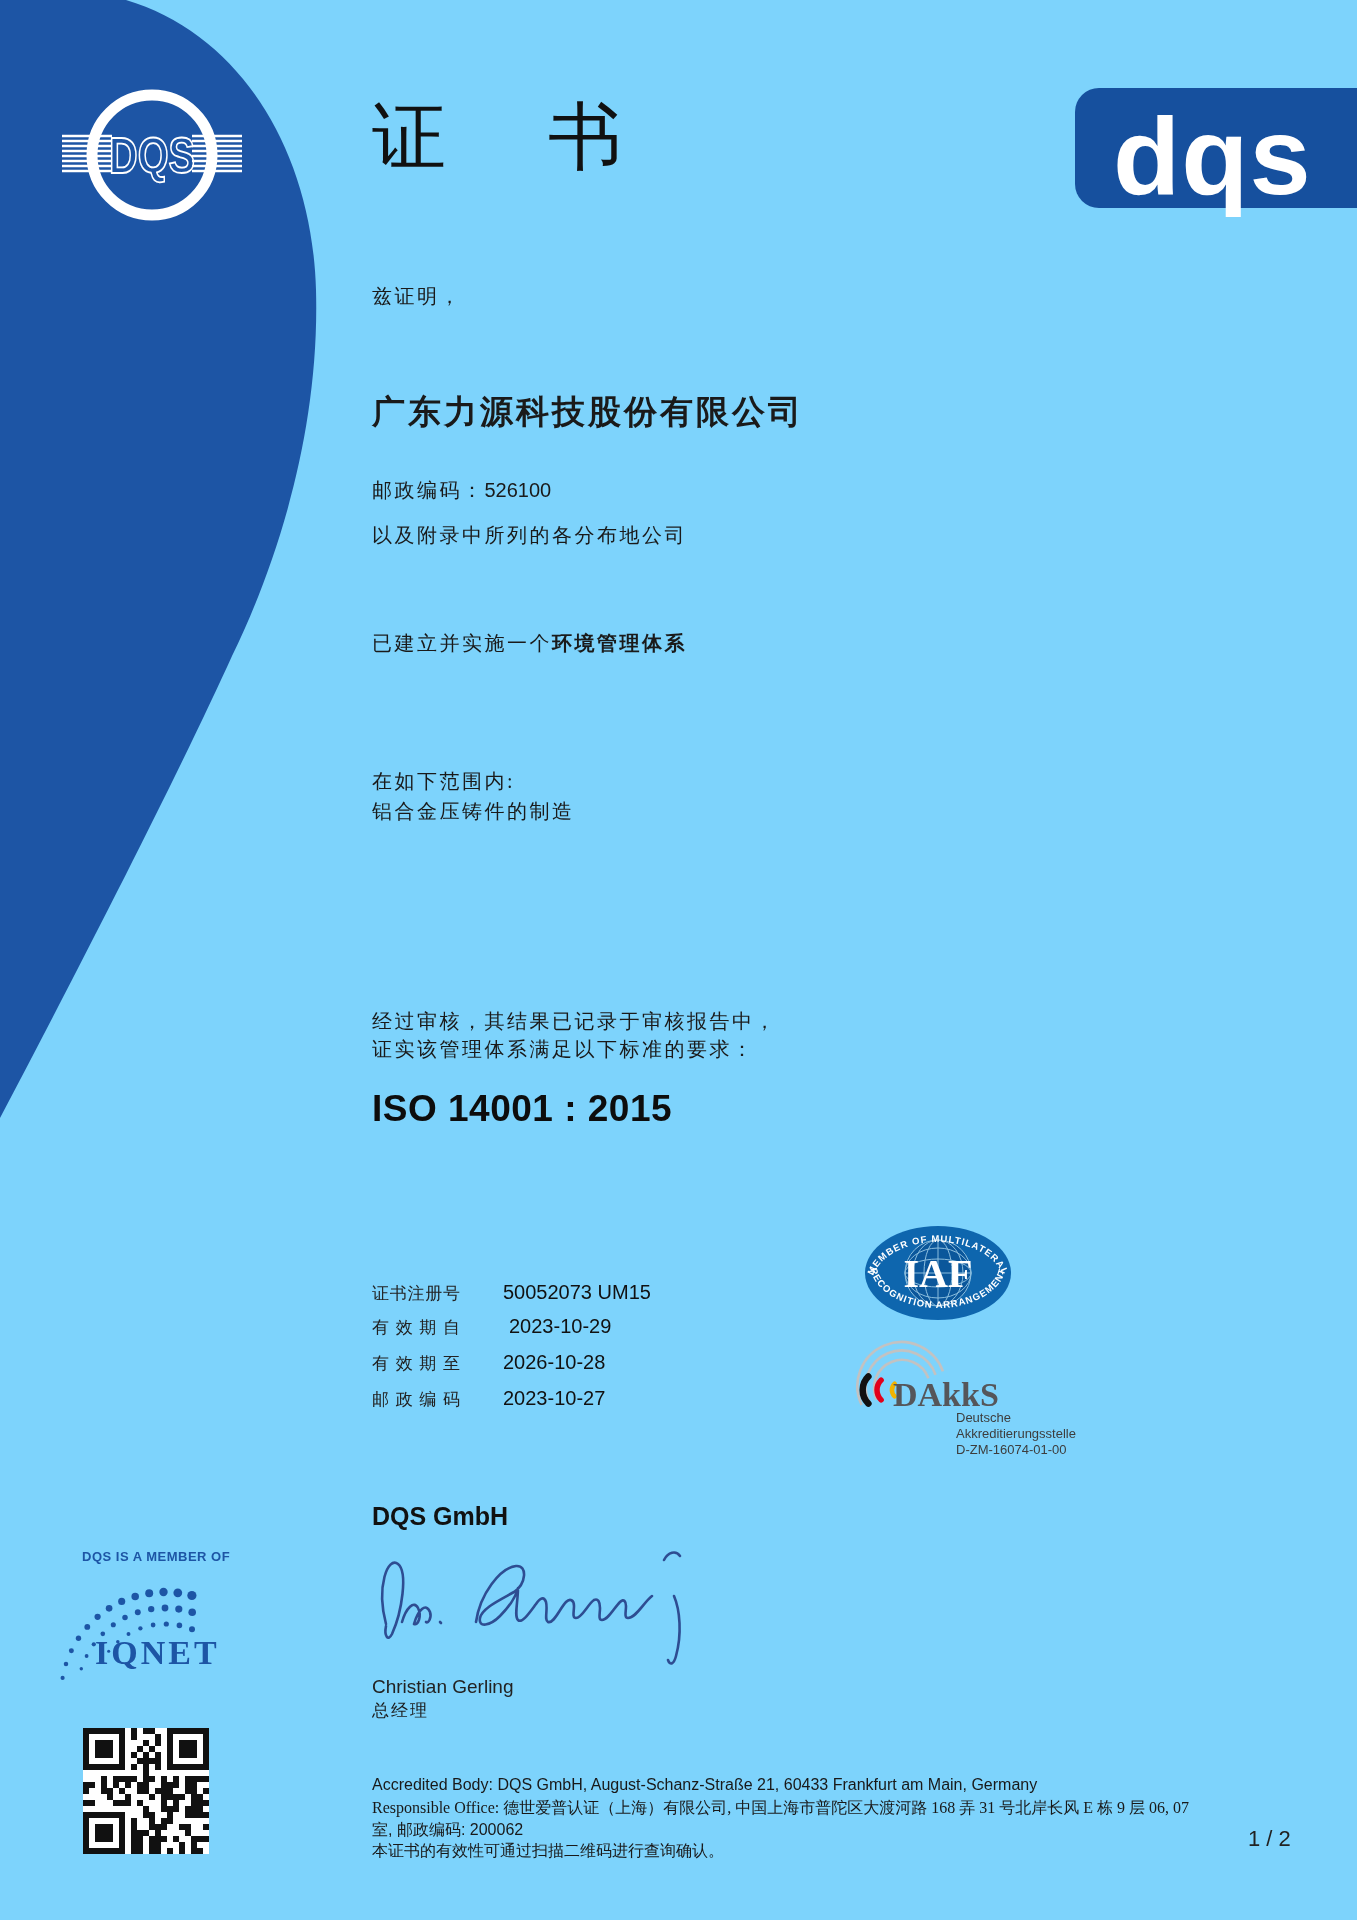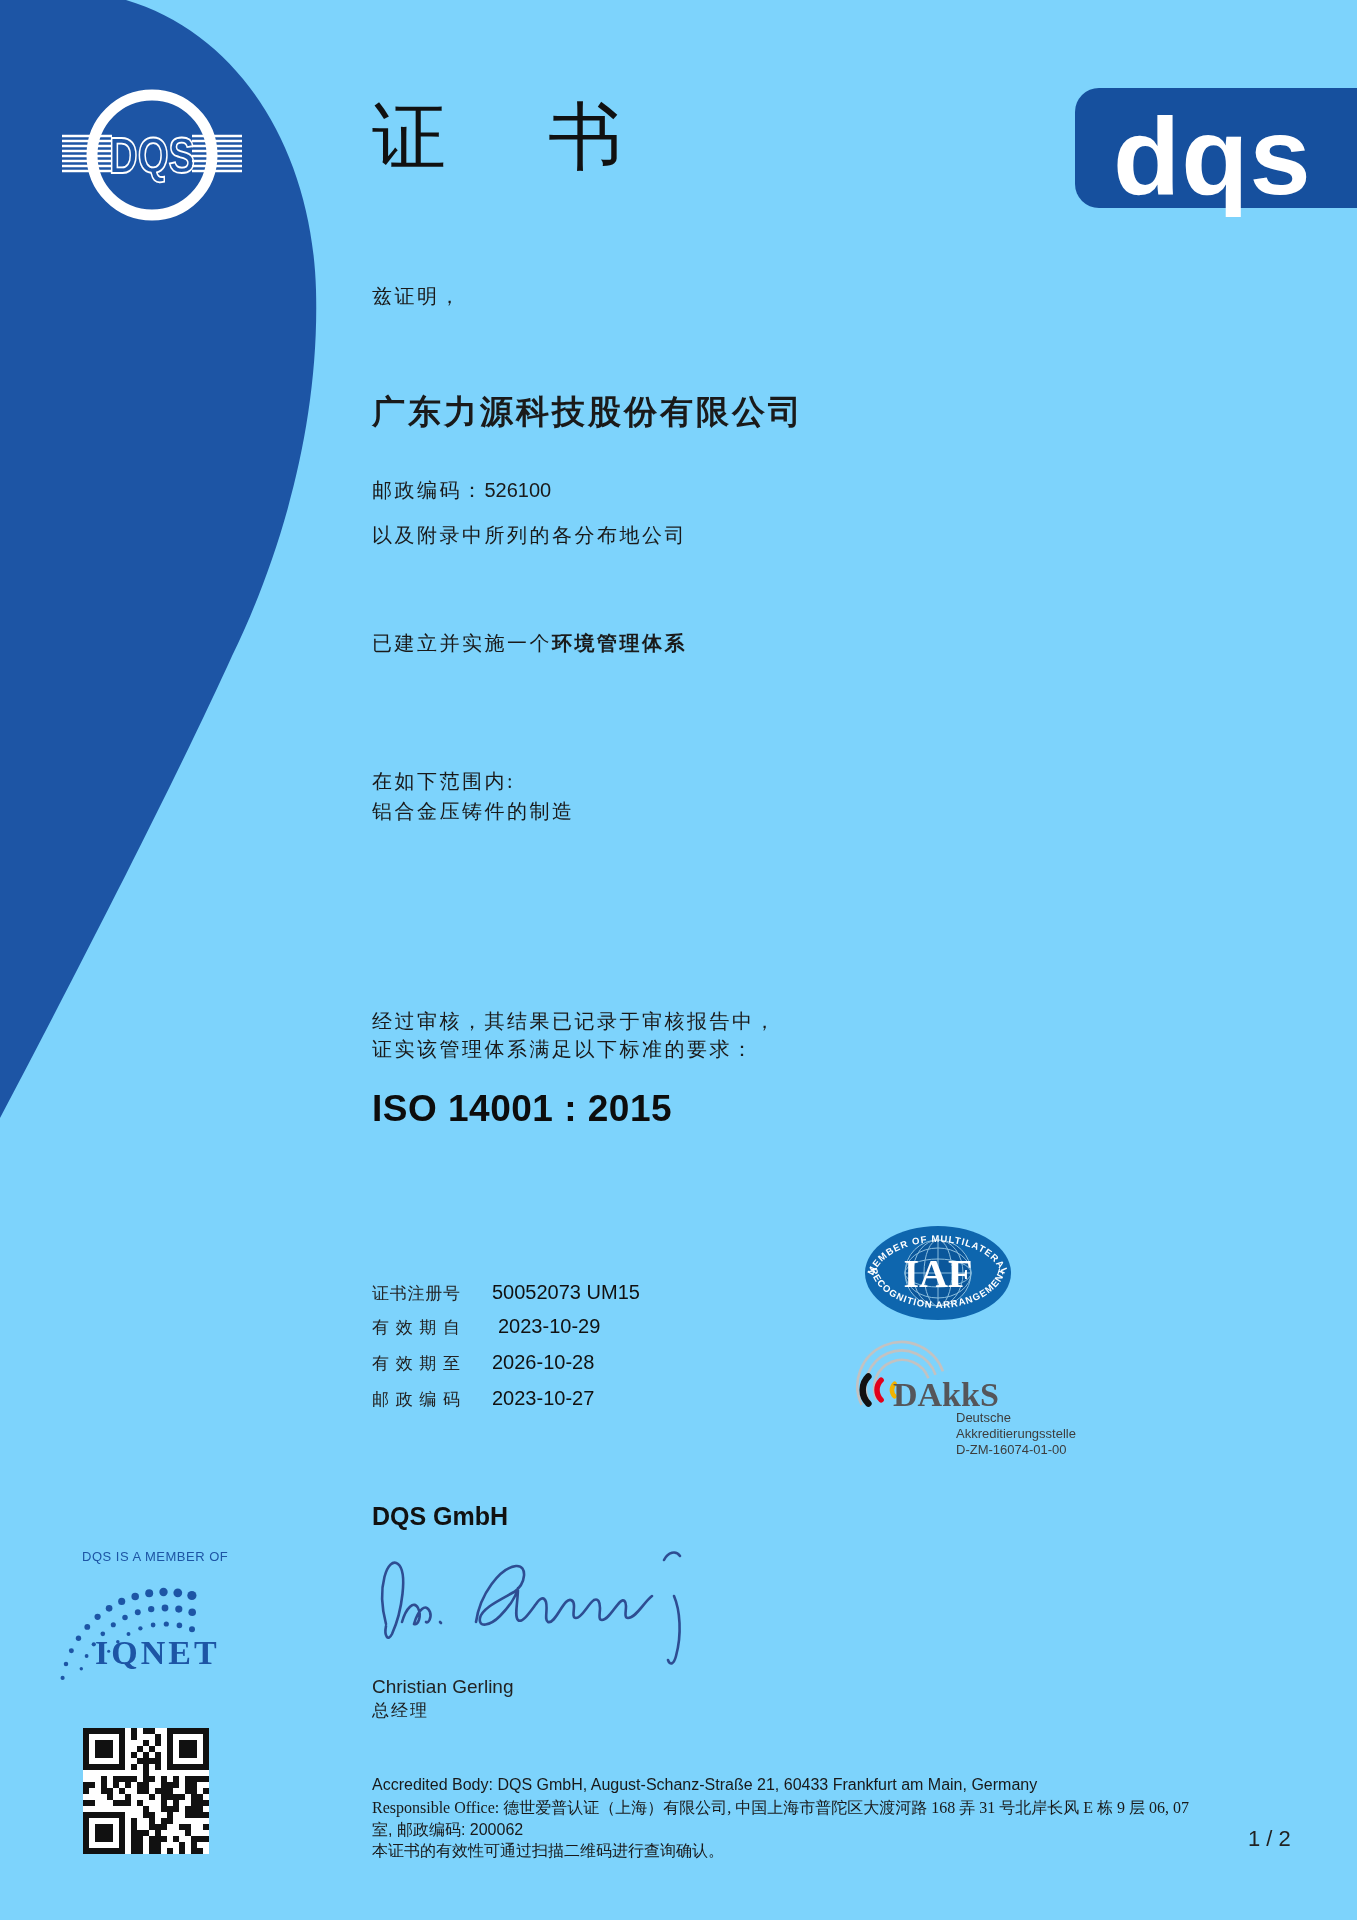--- a/index.html
+++ b/index.html
@@ -25,29 +25,29 @@
   .established .sys{font-weight:700;}
   .scope-intro{top:768px;font-size:20px;}
   .scope{top:798px;font-size:20px;}
   .audit1{top:1008px;font-size:20px;}
   .audit2{top:1036px;font-size:20px;}
   .standard{top:1088px;font-family:"Liberation Sans",sans-serif;font-size:37px;font-weight:700;letter-spacing:0.5px;color:#0d0d0d;}
 
   .detail-row{left:372px;display:flex;align-items:baseline;white-space:nowrap;}
   .detail-row .lbl{display:inline-block;width:88px;font-size:17px;letter-spacing:0;
                    text-align:justify;text-align-last:justify;color:#222;}
-  .detail-row .val{margin-left:32px;font-family:"Liberation Sans",sans-serif;font-size:20px;color:#111;}
+  .detail-row .val{margin-left:43px;font-family:"Liberation Sans",sans-serif;font-size:20px;color:#111;}
   .row1{top:1281px;} .row2{top:1315px;gap:6px;} .row3{top:1351px;} .row4{top:1387px;}
 
   .issuer{left:372px;top:1502px;font-family:"Liberation Sans",sans-serif;font-size:25px;font-weight:700;color:#111;}
   .signer-name{left:372px;top:1676px;font-family:"Liberation Sans",sans-serif;font-size:19px;color:#222;}
   .signer-title{left:372px;top:1699px;font-size:17px;letter-spacing:2px;}
 
   .member-label{left:82px;top:1549px;font-family:"Liberation Sans",sans-serif;font-size:13px;
-                font-weight:400;color:#1d55a5;letter-spacing:0.5px;}
+                font-weight:700;color:#1d55a5;letter-spacing:0.5px;}
 
   .footer{left:372px;font-family:"Liberation Sans",sans-serif;font-size:16px;color:#191919;white-space:nowrap;}
   .f1{top:1776px;} .f2{top:1798px;font-family:Liberation Serif, serif;} .f3{top:1820px;} .f4{top:1841px;}
   .page-num{left:1248px;top:1826px;font-family:"Liberation Sans",sans-serif;font-size:22px;color:#222;}
 </style>
 </head>
 <body>
 
 <div class="page">
 

